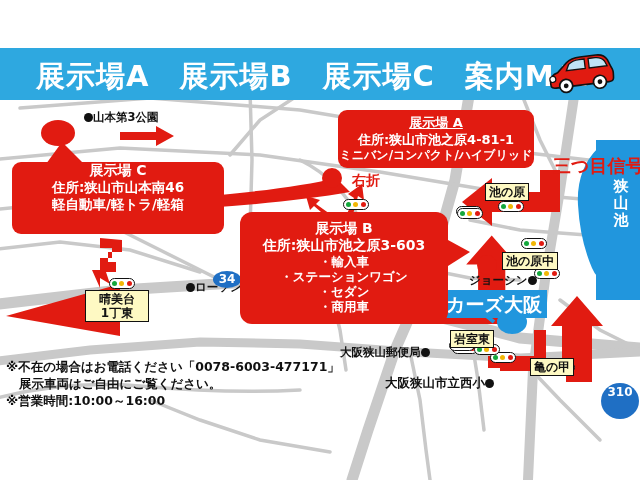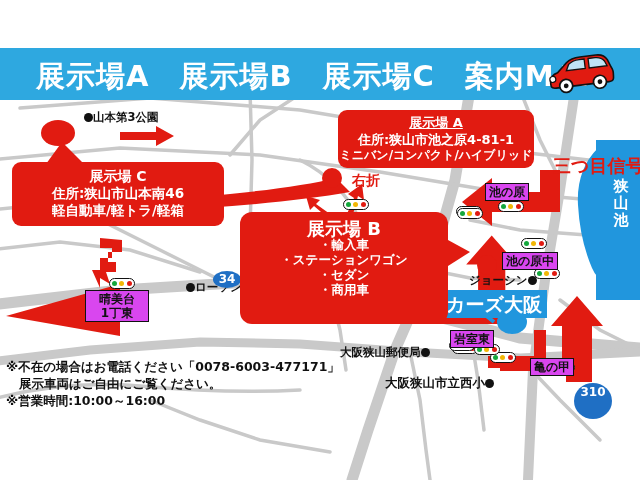--- a/index.html
+++ b/index.html
@@ -20,34 +20,34 @@
       line-height:17px;text-align:center;width:18px;}
 
   
   .signal{position:absolute;width:26px;height:11px;background:#ffffff;border:1.6px solid #111;
       border-radius:6px;box-sizing:border-box;display:flex;align-items:center;
       justify-content:space-around;padding:0 1px;}
   .signal i{display:block;width:5px;height:5px;border-radius:50%;}
   .sg-g{background:#14a83c;} .sg-y{background:#f2b705;} .sg-r{background:#e11b11;}
 
   
-  .plate{position:absolute;background:#d946ef;border:1.6px solid #111;
+  .plate{position:absolute;background:#fef9c3;border:1.6px solid #111;
       font-size:12px;font-weight:bold;color:#111;padding:1px 3px;white-space:nowrap;
       line-height:14px;text-align:center;}
 
   
   .poi{position:absolute;font-size:11.5px;font-weight:bold;color:#111;white-space:nowrap;}
   .dot{display:inline-block;width:9px;height:9px;background:#111;border-radius:50%;
        vertical-align:-1px;}
 
   
   .shield{position:absolute;background:#1f6fc4;color:#fff;font-size:12px;font-weight:bold;
       border-radius:50%/50%;text-align:center;white-space:nowrap;}
   .shield.oval{width:28px;height:17px;line-height:17px;border-radius:50%;}
-  .shield.oval310{width:38px;height:36px;line-height:19px;border-radius:50%;}
+  .shield.oval310{width:38px;height:36px;line-height:19px;border-radius:50%;margin-left:27px;}
 
   
   .callout{position:absolute;background:#e11b11;color:#ffffff;font-weight:bold;
       text-align:center;border-radius:9px;box-sizing:border-box;}
   .callout .hd{font-size:14px;line-height:17px;}
   .callout .ad{font-size:13.5px;line-height:17px;}
   .callout .li{font-size:12.5px;line-height:15px;}
 
   .reddot{position:absolute;background:#e11b11;border-radius:50%;}
   .bluedot{position:absolute;background:#2196dd;border-radius:50%;}
@@ -269,37 +269,38 @@
     </div>
     <div class="redtext" style="left:553px;top:54px;font-size:18px;">
       <span>三つ目信号</span>
     </div>
 
     <svg class="ov" viewBox="0 0 640 380">
       <path d="M494 222 L474 206" stroke="#2196dd" stroke-width="4" fill="none"></path>
     </svg>
     <div class="shoplabel" style="left:441px;top:190px;">カーズ大阪</div>
 
-    <div class="callout" style="left:12px;top:62px;width:212px;height:64px;padding-top:6px;">
+    <div class="callout" style="left:12px;top:62px;width:212px;height:72px;">
       <div class="hd">展示場 C</div>
       <div class="ad">住所:狭山市山本南46</div>
       <div class="ad">軽自動車/軽トラ/軽箱</div>
     </div>
     <svg class="ov" viewBox="0 0 640 380">
       <path d="M46 64 L62 42 L84 64 Z" fill="#e11b11"></path>
     </svg>
 
     <div class="callout" style="left:338px;top:10px;width:196px;height:58px;padding-top:4px;">
       <div class="hd" style="font-size:13px;text-decoration:underline;">展示場 A</div>
       <div class="ad" style="font-size:13px;">住所:狭山市池之原4-81-1</div>
       <div class="li" style="font-size:12px;">ミニバン/コンパクト/ハイブリッド</div>
     </div>
 
     <div class="callout" style="left:240px;top:112px;width:208px;height:112px;padding-top:8px;border-radius:12px;">
-      <div class="hd" style="font-size:18px;">展示場 B</div>
+      <div class="hd" style="font-size:14px;">展示場 B</div>
+      <div class="ad" style="font-size:14px;">住所:狭山市池之原3-603</div>
       <div class="li">・輸入車</div>
       <div class="li">・ステーションワゴン</div>
       <div class="li">・セダン</div>
       <div class="li">・商用車</div>
     </div>
     <svg class="ov" viewBox="0 0 640 380">
       <path d="M448 140 L470 152 L448 166 Z" fill="#e11b11"></path>
     </svg>
 
   </div>

